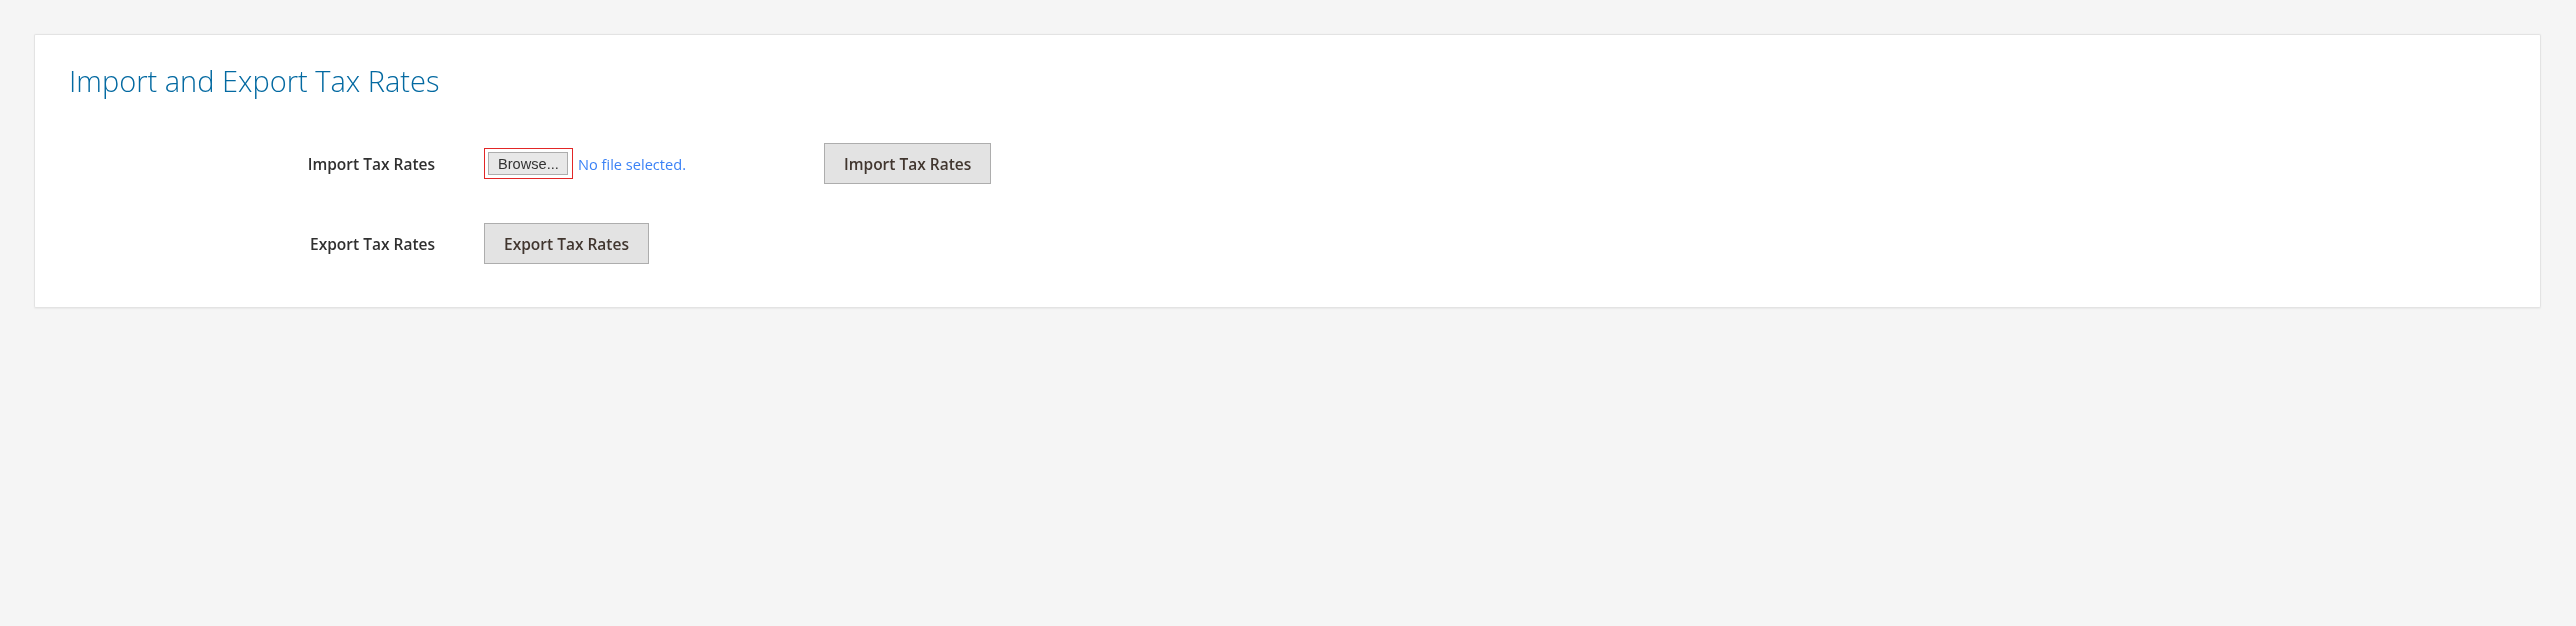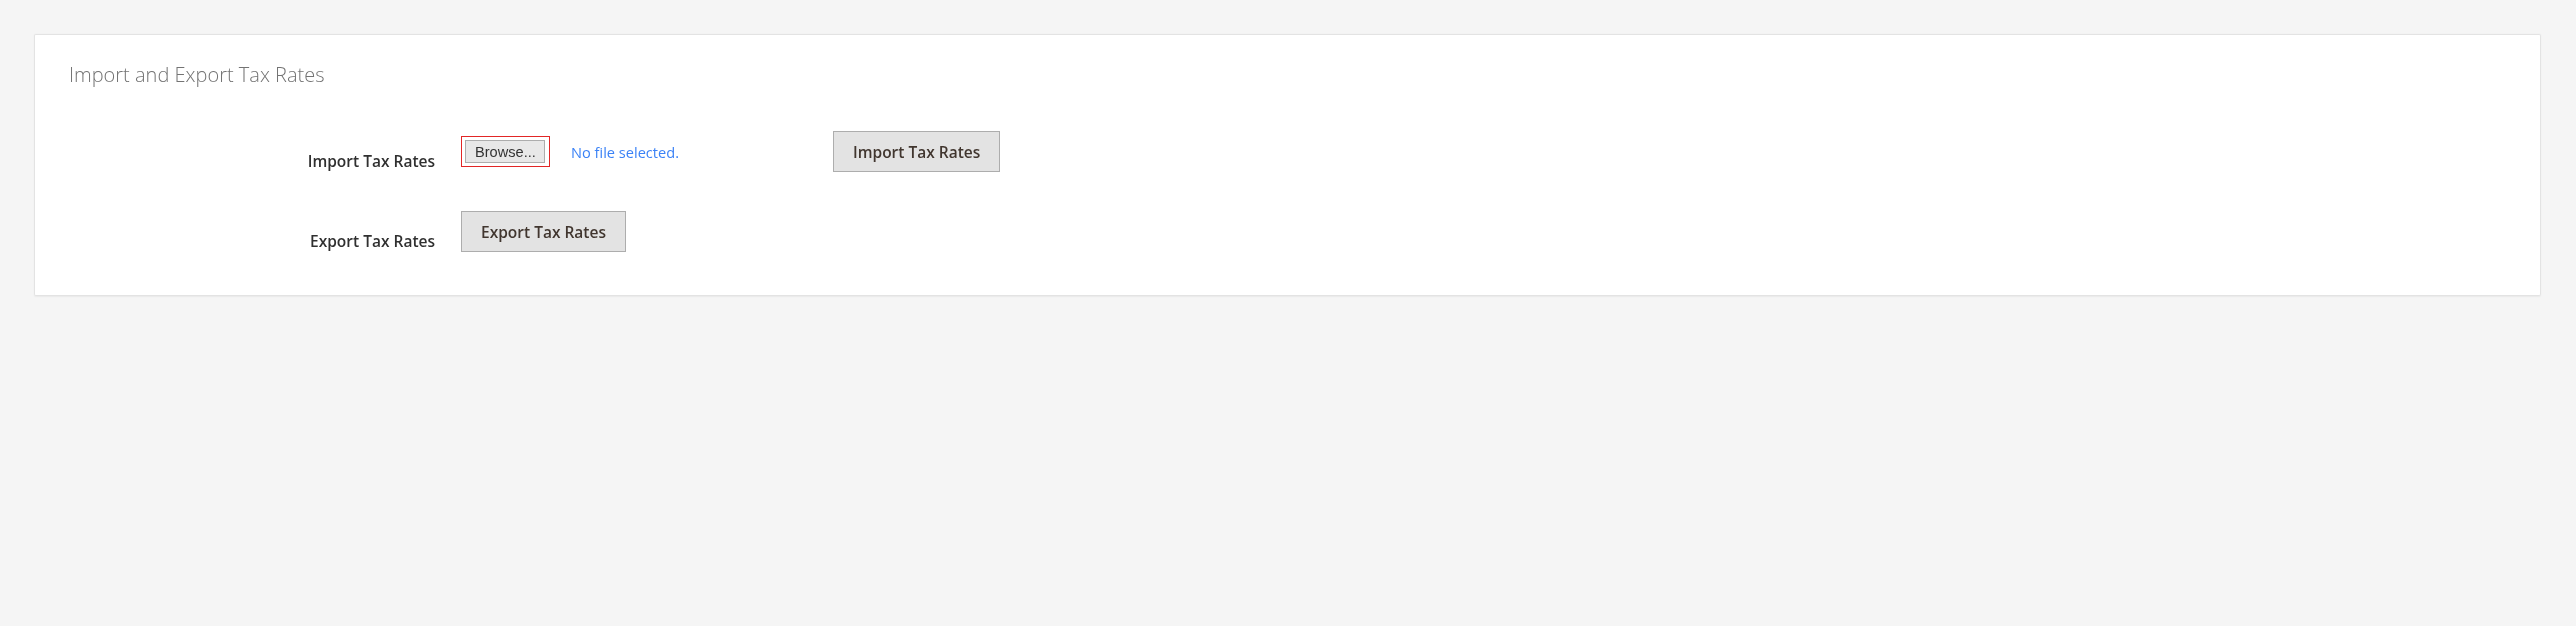--- a/index.html
+++ b/index.html
@@ -14,45 +14,46 @@
     }
     .panel {
       background-color: #ffffff;
       border: 0.9px solid #e3e3e3;
       border-radius: 1.7px;
       box-shadow: 0 0.9px 1.7px rgba(0,0,0,0.05);
       padding: 26px 34px 34px 34px;
       max-width: 2507px;
     }
     .panel-title {
-      font-size: 20px;
+      font-size: 29px;
       font-weight: 300;
-      color: #737373;
+      color: #0369a1;
       margin-bottom: 43px;
     }
     .form-row {
       display: flex;
-      align-items: flex-end;
+      align-items: center;
       margin-bottom: 39px;
     }
     .form-row:last-child {
       margin-bottom: 8.6px;
     }
     .form-label {
       width: 392px;
       text-align: right;
       font-size: 15.5px;
       font-weight: 600;
       color: #303030;
       padding-right: 26px;
     }
     .form-controls {
       display: flex;
       align-items: center;
-      gap: 16px;
+      gap: 0;
+      margin-left: 23px;
     }
     .browse-wrapper {
       border: 1.7px solid #e22626;
       padding: 2.6px 3.4px;
       display: inline-flex;
       align-items: center;
       margin-right: 5.2px;
     }
     .browse-button {
       background-color: #e8e8e8;

